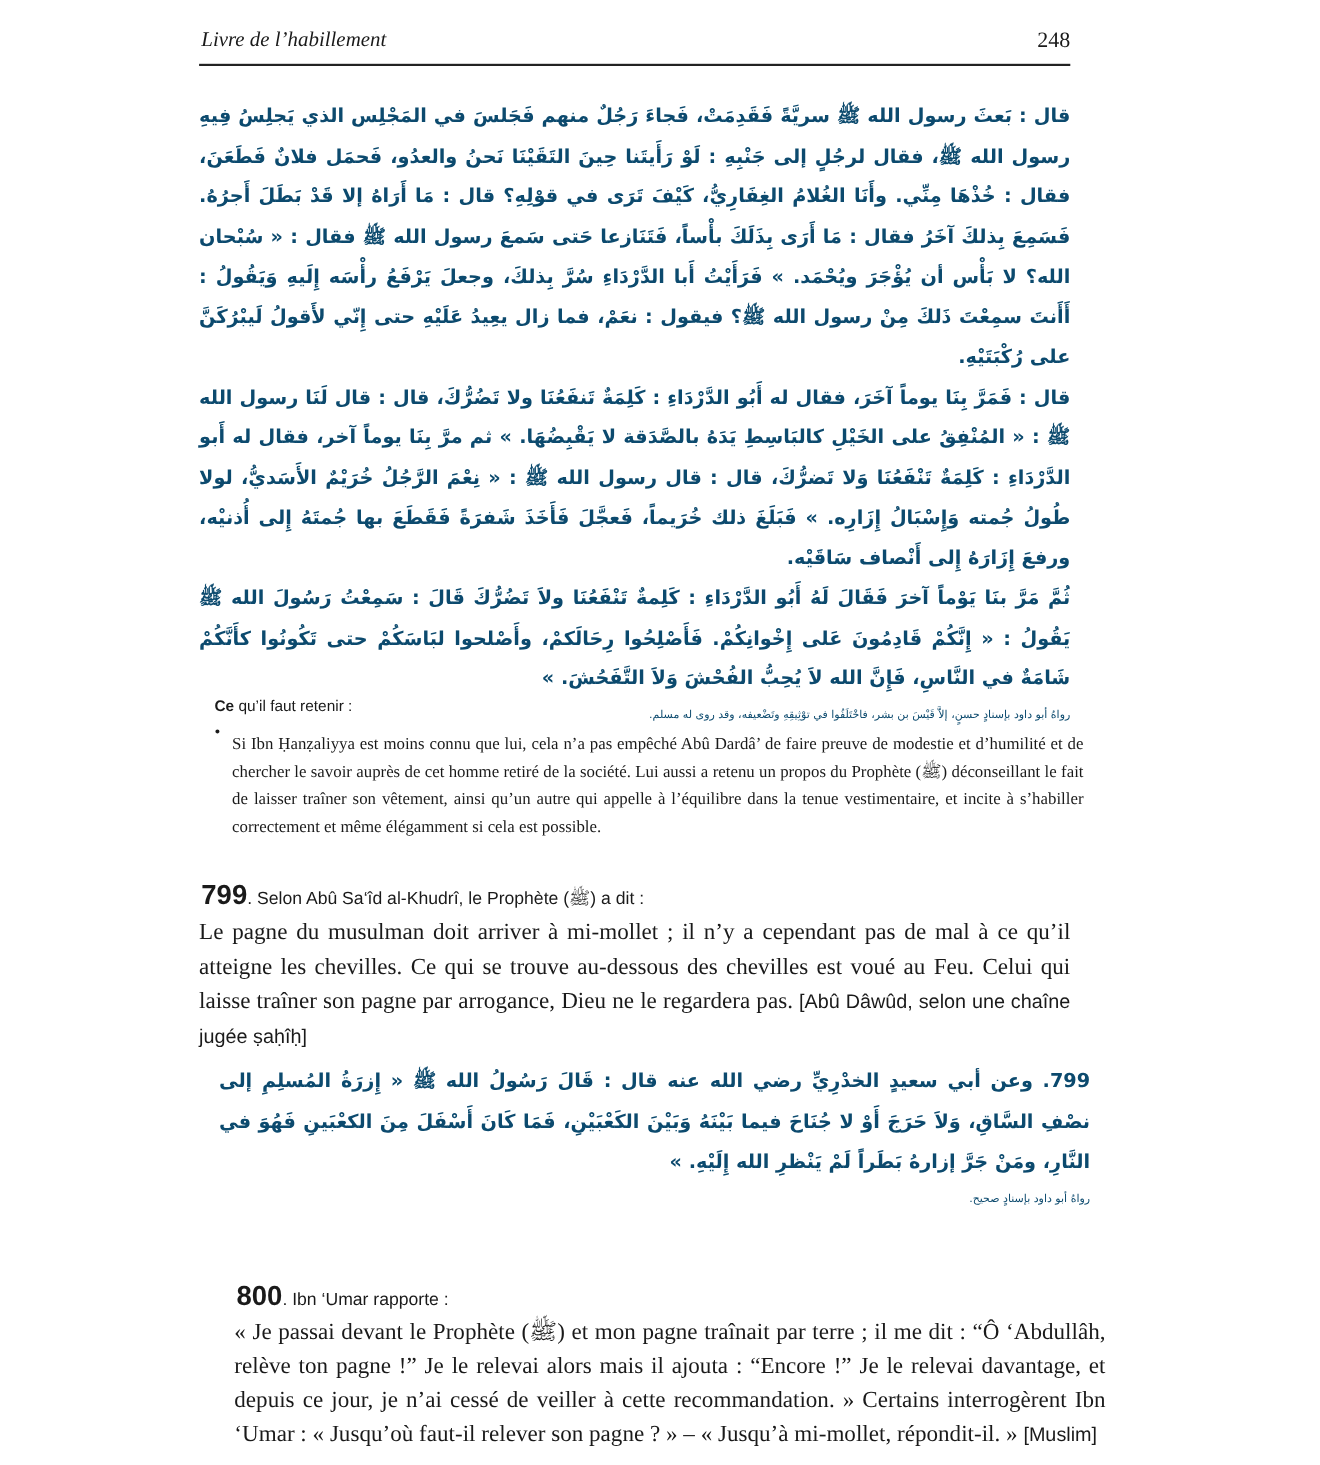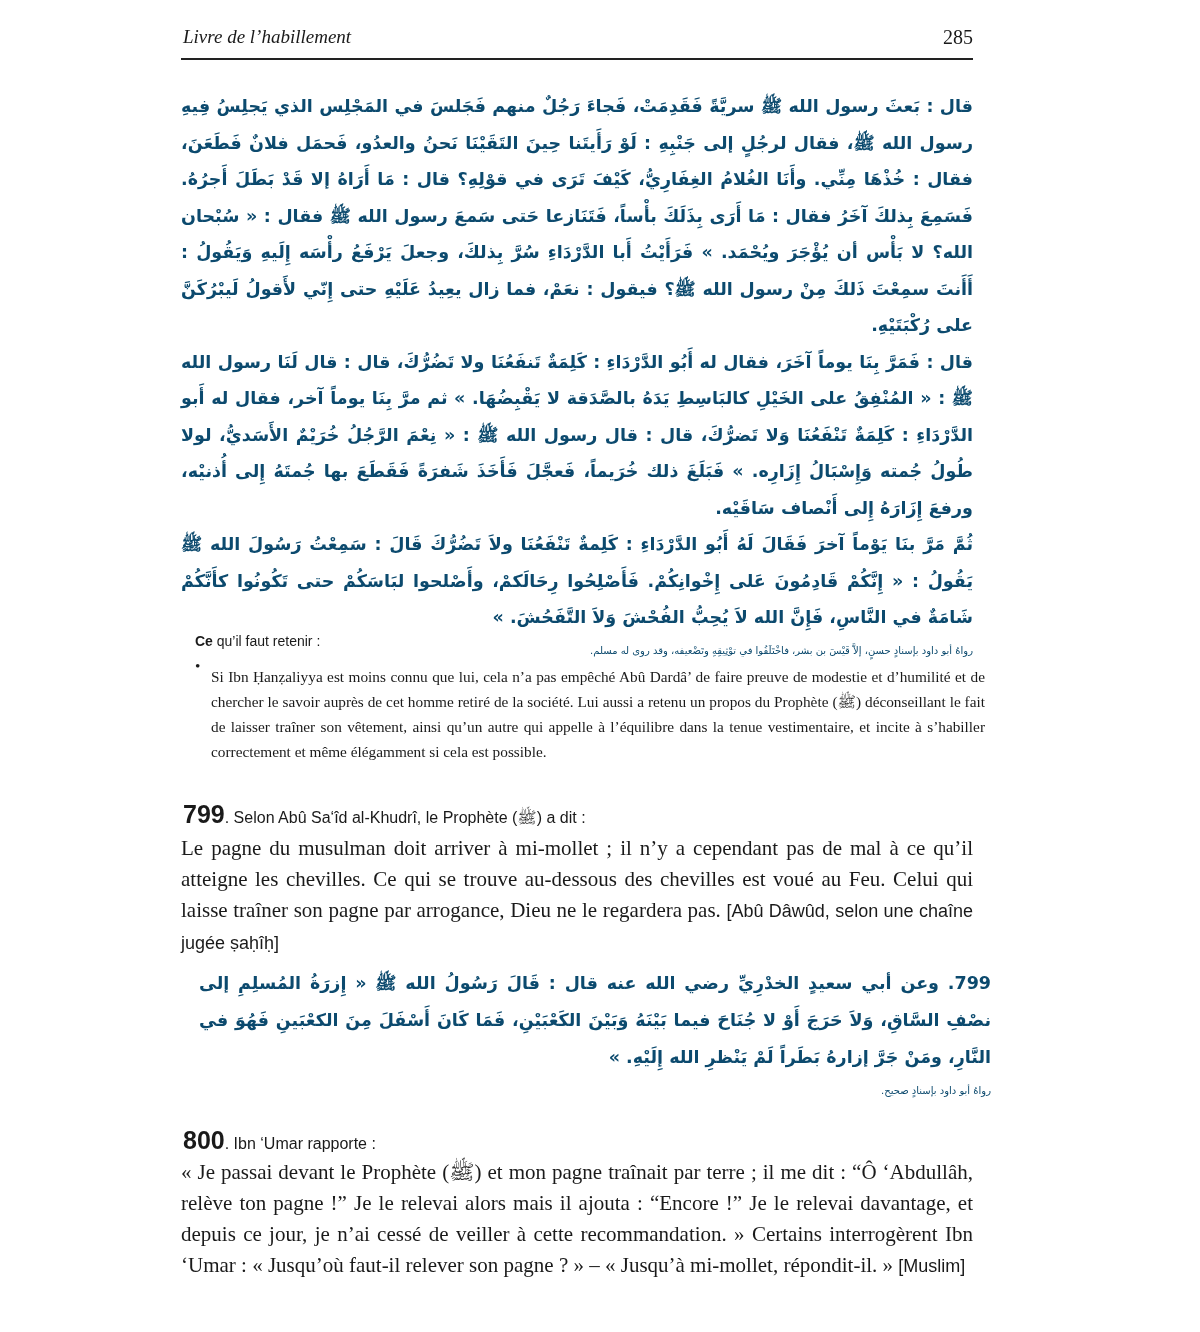--- a/index.html
+++ b/index.html
@@ -29,21 +29,21 @@
   .h-ref { font-family: "Liberation Sans", sans-serif; font-size: 18px; }
   .ar-799 { position: absolute; left: 18px; top: 965px; width: 792px; font-size: 17.5px; line-height: 37px; }
 </style>
 </head>
 <body>
 
 <div class="page">
 
   <div class="running-head">
     <span class="running-title">Livre de l’habillement</span>
-    <span class="page-number">285</span>
+    <span class="page-number">248</span>
   </div>
   <div class="rule"></div>
 
   <div class="ar ar-main" style="top:88px;">
     <p>قال : بَعثَ رسول الله ﷺ سريَّةً فَقَدِمَتْ، فَجاءَ رَجُلٌ منهم فَجَلسَ في المَجْلِس الذي يَجلِسُ فِيهِ رسول الله ﷺ، فقال لرجُلٍ إلى جَنْبِهِ : لَوْ رَأَيتَنا حِينَ التَقَيْنَا نَحنُ والعدُو، فَحمَل فلانٌ فَطَعَنَ، فقال : خُذْهَا مِنِّي. وأَنَا الغُلامُ الغِفَارِيُّ، كَيْفَ تَرَى في قوْلِهِ؟ قال : مَا أَرَاهُ إلا قَدْ بَطَلَ أَجرُهُ. فَسَمِعَ بِذلكَ آخَرُ فقال : مَا أَرَى بِذَلَكَ بأْساً، فَتَنَازعا حَتى سَمعَ رسول الله ﷺ فقال : « سُبْحان الله؟ لا بَأْس أن يُؤْجَرَ ويُحْمَد. » فَرَأَيْتُ أَبا الدَّرْدَاءِ سُرَّ بِذلكَ، وجعلَ يَرْفَعُ رأْسَه إِلَيهِ وَيَقُولُ : أَأَنتَ سمِعْتَ ذَلكَ مِنْ رسول الله ﷺ؟ فيقول : نعَمْ، فما زال يعِيدُ عَلَيْهِ حتى إِنّي لأَقولُ لَيبْرُكَنَّ على رُكْبَتَيْهِ.</p>
     <p>قال : فَمَرَّ بِنَا يوماً آخَرَ، فقال له أَبُو الدَّرْدَاءِ : كَلِمَةٌ تَنفَعُنَا ولا تَضُرُّكَ، قال : قال لَنَا رسول الله ﷺ : « المُنْفِقُ على الخَيْلِ كالبَاسِطِ يَدَهُ بالصَّدَقة لا يَقْبِضُهَا. » ثم مرَّ بِنَا يوماً آخر، فقال له أَبو الدَّرْدَاءِ : كَلِمَةٌ تَنْفَعُنَا وَلا تَضرُّكَ، قال : قال رسول الله ﷺ : « نِعْمَ الرَّجُلُ خُرَيْمٌ الأَسَديُّ، لولا طُولُ جُمته وَإِسْبَالُ إِزَارِه. » فَبَلَغَ ذلك خُرَيماً، فَعجَّلَ فَأَخَذَ شَفرَةً فَقَطَعَ بها جُمتَهُ إِلى أُذنيْه، ورفعَ إِزَارَهُ إِلى أَنْصاف سَاقَيْه.</p>
     <p>ثُمَّ مَرَّ بنَا يَوْماً آخرَ فَقَالَ لَهُ أَبُو الدَّرْدَاءِ : كَلِمةٌ تَنْفَعُنَا ولاَ تَضُرُّكَ قَالَ : سَمِعْتُ رَسُولَ الله ﷺ يَقُولُ : « إِنَّكُمْ قَادِمُونَ عَلى إِخْوانِكُمْ. فَأَصْلِحُوا رِحَالَكمْ، وأَصْلحوا لبَاسَكُمْ حتى تَكُونُوا كأَنَّكُمْ شَامَةٌ في النَّاسِ، فَإِنَّ الله لاَ يُحِبُّ الفُحْشَ وَلاَ التَّفَحُشَ. »</p>
     <p class="ar-source">رواهُ أبو داود بإسنادٍ حسنٍ، إلاَّ قَيْسَ بن بشر، فاخْتَلَفُوا في توْثِيقِهِ وتَضْعيفه، وقد روى له مسلم.</p>
   </div>
 
@@ -58,18 +58,18 @@
   <div class="hadith" style="top:800px;">
     <div class="h-head"><span class="h-num">799</span><span>. Selon Abû Sa‘îd al-Khudrî, le Prophète (ﷺ) a dit :</span></div>
     <p class="h-body"><span>Le pagne du musulman doit arriver à mi-mollet ; il n’y a cependant pas de mal à ce qu’il atteigne les chevilles. Ce qui se trouve au-dessous des chevilles est voué au Feu. Celui qui laisse traîner son pagne par arrogance, Dieu ne le regardera pas. </span><span class="h-ref">[Abû Dâwûd, selon une chaîne jugée ṣaḥîḥ]</span></p>
   </div>
 
   <div class="ar ar-799">
     <p>799. وعن أبي سعيدٍ الخدْرِيِّ رضي الله عنه قال : قَالَ رَسُولُ الله ﷺ « إِزرَةُ المُسلِمِ إلى نصْفِ السَّاقِ، وَلاَ حَرَجَ أَوْ لا جُنَاحَ فيما بَيْنَهُ وَبَيْنَ الكَعْبَيْنِ، فَمَا كَانَ أَسْفَلَ مِنَ الكعْبَينِ فَهُوَ في النَّارِ، ومَنْ جَرَّ إزارهُ بَطَراً لَمْ يَنْظرِ الله إِلَيْهِ. »</p>
     <p class="ar-source">رواهُ أبو داود بإسنادٍ صحيح.</p>
   </div>
 
-  <div class="hadith" style="top:1126px;">
+  <div class="hadith" style="top:1164px;margin-left:32px;">
     <div class="h-head"><span class="h-num">800</span><span>. Ibn ‘Umar rapporte :</span></div>
     <p class="h-body"><span>« Je passai devant le Prophète (ﷺ) et mon pagne traînait par terre ; il me dit : “Ô ‘Abdullâh, relève ton pagne !” Je le relevai alors mais il ajouta : “Encore !” Je le relevai davantage, et depuis ce jour, je n’ai cessé de veiller à cette recommandation. » Certains interrogèrent Ibn ‘Umar : « Jusqu’où faut-il relever son pagne ? » – « Jusqu’à mi-mollet, répondit-il. » </span><span class="h-ref">[Muslim]</span></p>
   </div>
 
 </div>
 
 </body></html>

